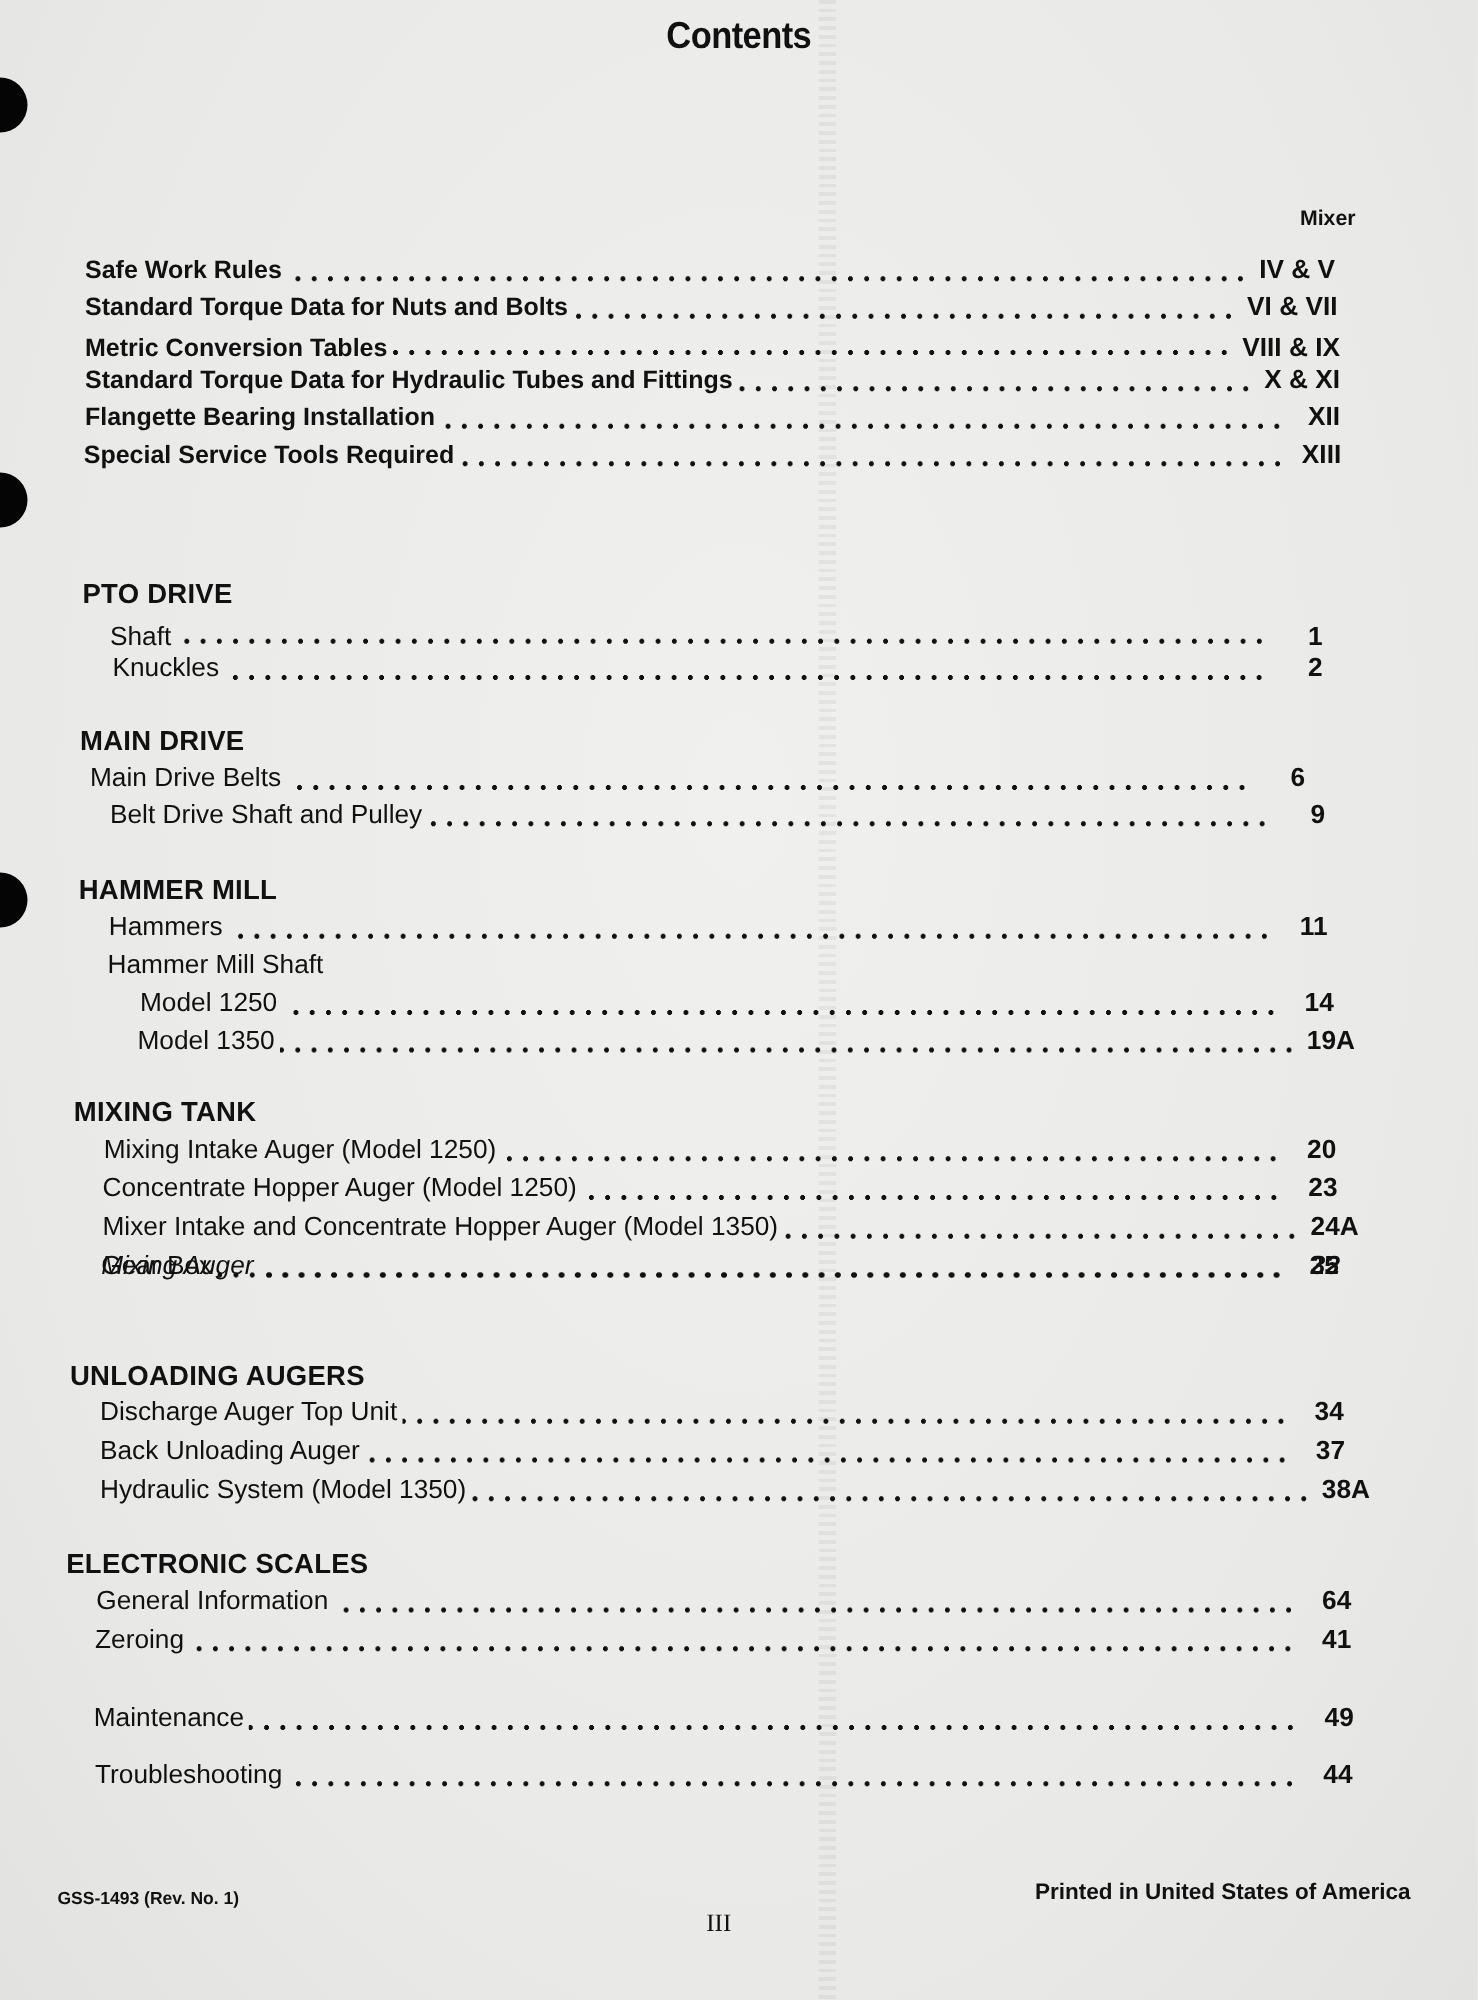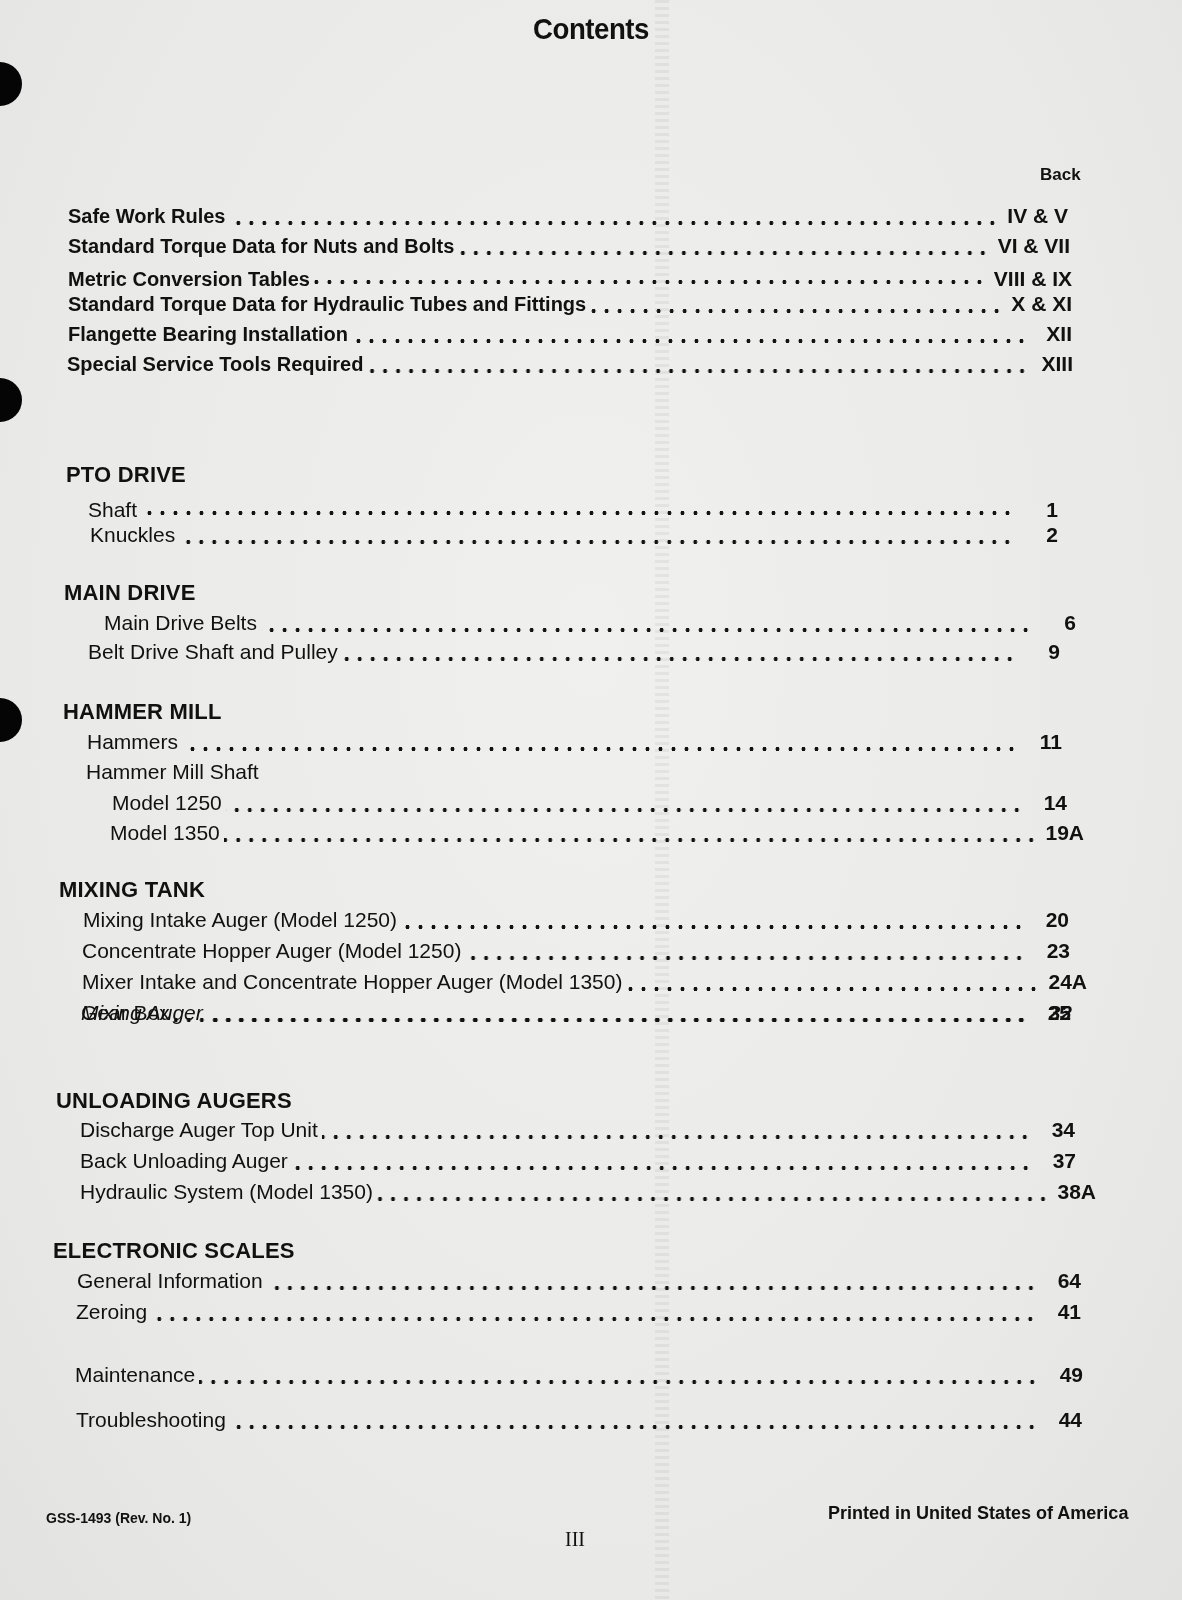--- a/index.html
+++ b/index.html
@@ -54,21 +54,21 @@
 <body>
 
 <div class="page">
   <div class="crease"></div>
 
   <div class="hole" style="top:62px;"></div>
   <div class="hole" style="top:378px;"></div>
   <div class="hole" style="top:698px;"></div>
 
   <div class="title">Contents</div>
-  <div class="page-hdr">Back</div>
+  <div class="page-hdr">Mixer</div>
 
   <div class="toc-row front" style="left:68px; top:204px; width:1000px;">
     <span class="label">Safe Work Rules</span>
     <span class="dots"></span>
     <span class="pg">IV &amp; V</span>
   </div>
   <div class="toc-row front" style="left:68px; top:234px; width:1002px;">
     <span class="label">Standard Torque Data for Nuts and Bolts</span>
     <span class="dots"></span>
     <span class="pg">VI &amp; VII</span>
@@ -100,21 +100,21 @@
     <span class="dots"></span>
     <span class="pg">1</span>
   </div>
   <div class="toc-row sub" style="left:90px; top:523px; width:968px;">
     <span class="label">Knuckles</span>
     <span class="dots"></span>
     <span class="pg">2</span>
   </div>
 
   <div class="sec-head" style="left:64px; top:580px;">MAIN DRIVE</div>
-  <div class="toc-row sub" style="left:104px; top:611px; width:972px;justify-content:center;">
+  <div class="toc-row sub" style="left:72px; top:611px; width:972px;justify-content:center;">
     <span class="label">Main Drive Belts</span>
     <span class="dots"></span>
     <span class="pg">6</span>
   </div>
   <div class="toc-row sub" style="left:88px; top:640px; width:972px;">
     <span class="label">Belt Drive Shaft and Pulley</span>
     <span class="dots"></span>
     <span class="pg">9</span>
   </div>
 

